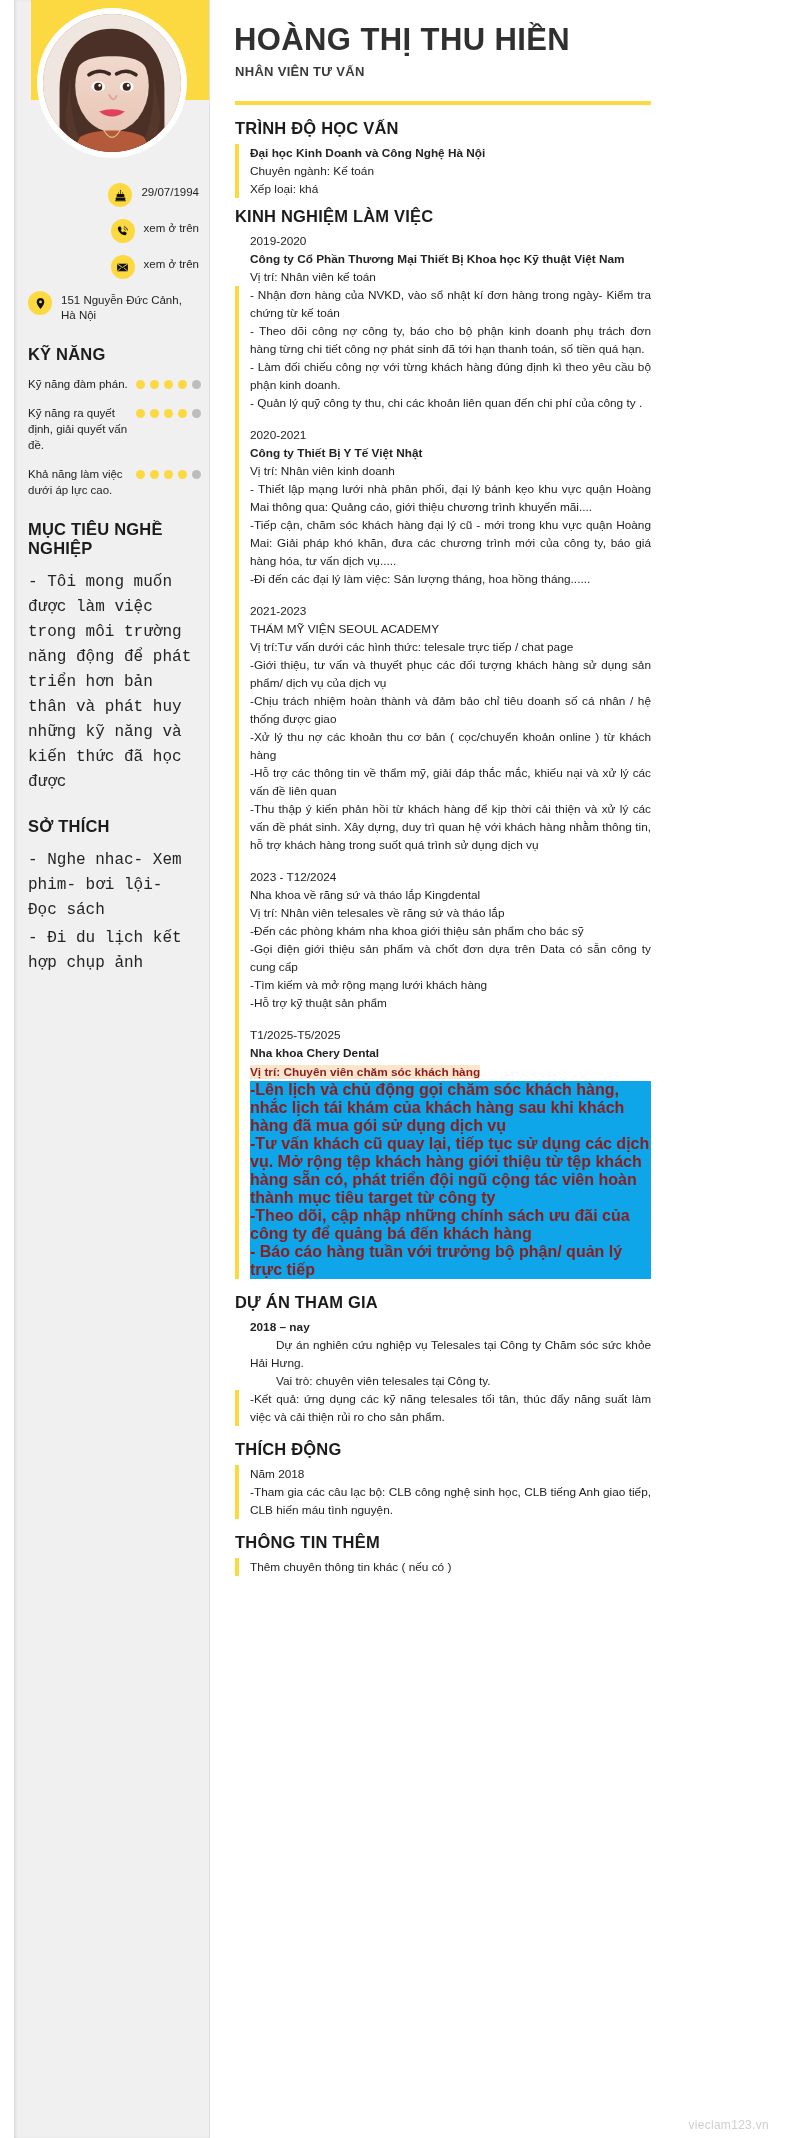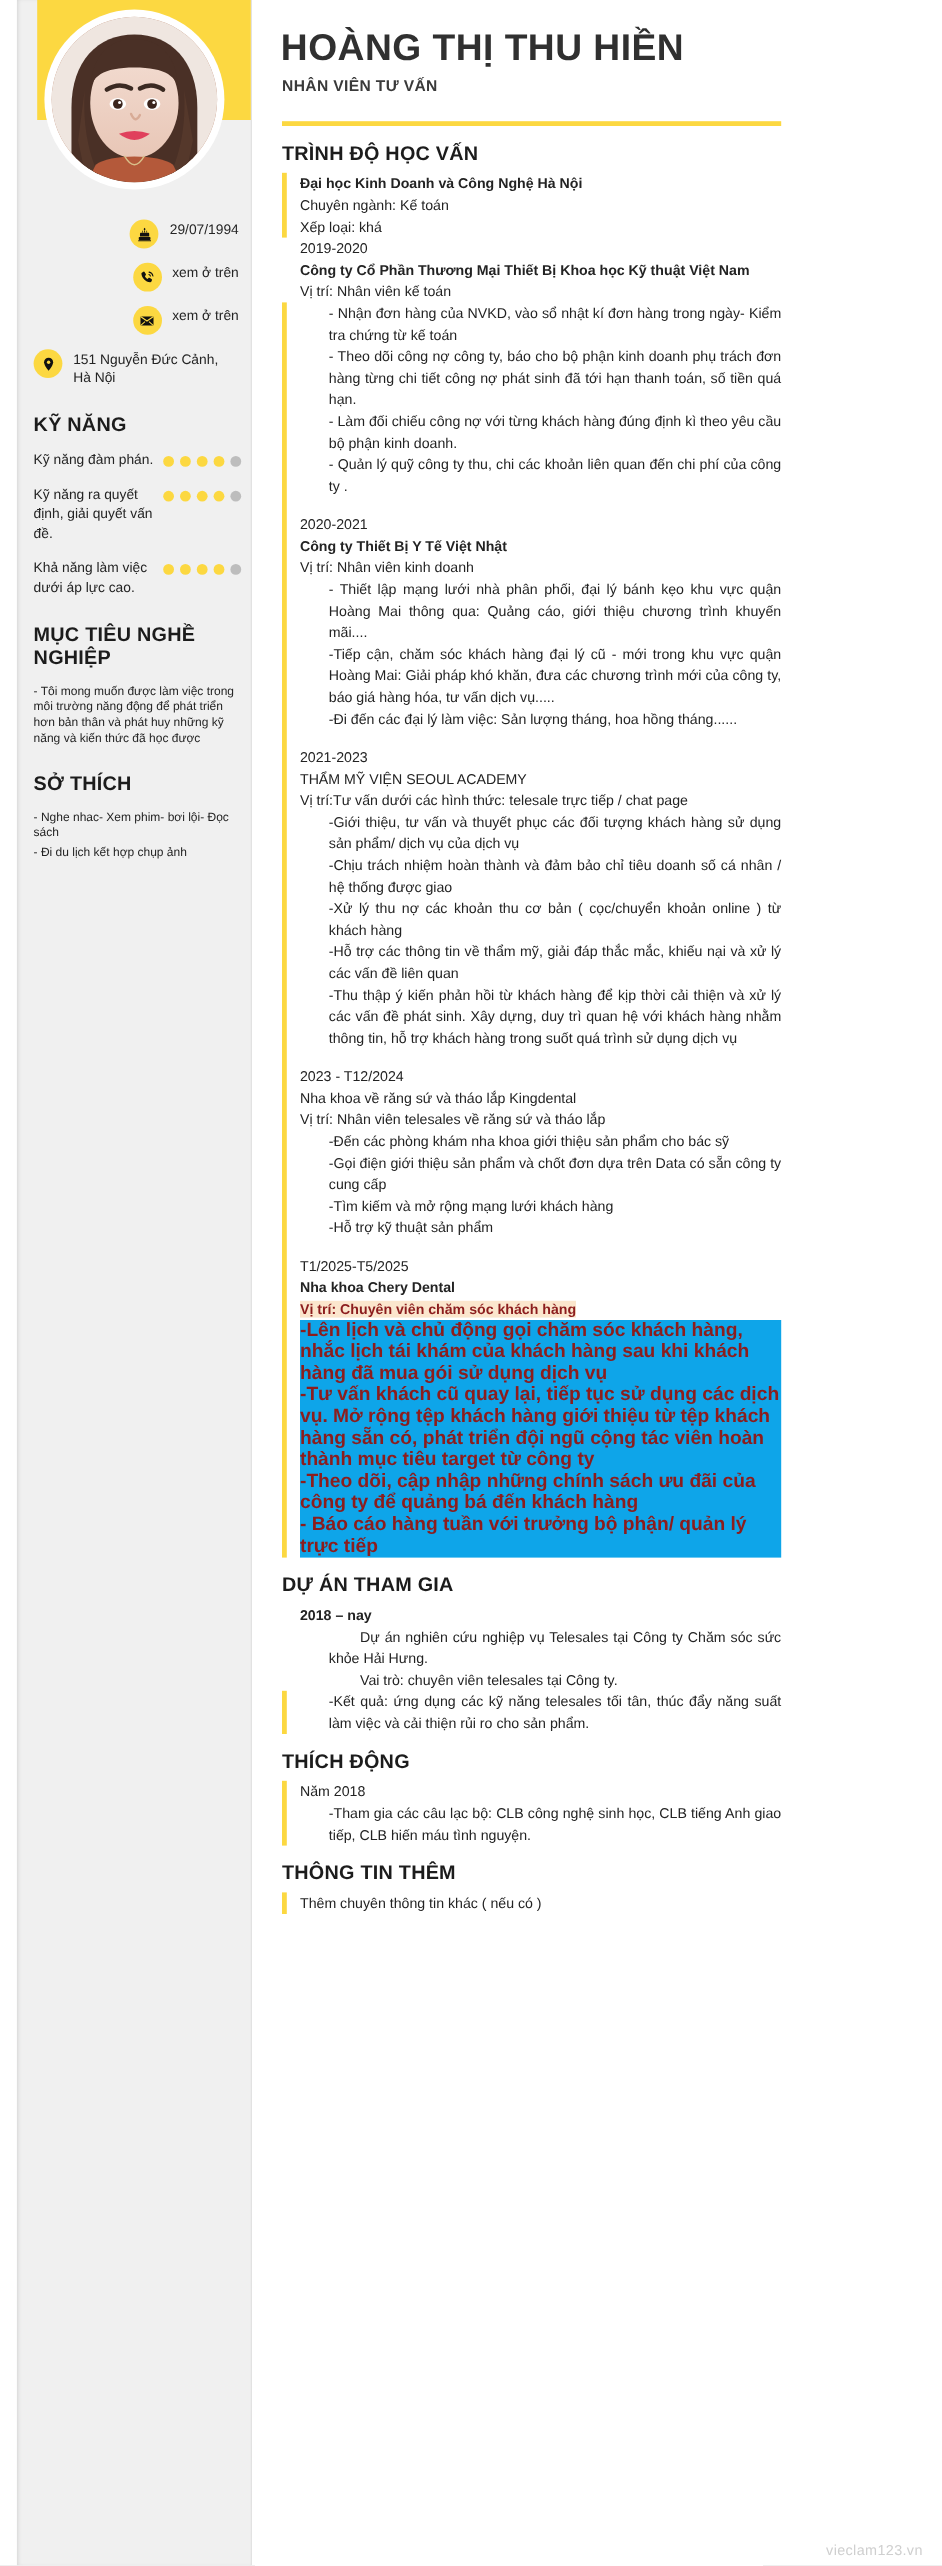--- a/index.html
+++ b/index.html
@@ -126,23 +126,24 @@
   }
   .dot {
     width: 9px; height: 9px;
     border-radius: 50%;
     background: #bdbdbd;
   }
   .dot.on { background: #fcd841; }
 
   .side-body {
     padding: 0 12px 0 14px;
-    font-size: 10px;
+    font-size: 16px;
     color: #242424;
-    line-height: 13px;
+    line-height: 25px;
+    font-family: Liberation Mono, monospace;
   }
   .side-body p { margin-bottom: 3px; }
 
   
   .main {
     position: absolute;
     left: 210px;
     top: 0;
     width: 459px;
     padding: 14px 18px 26px 10px;
@@ -184,21 +185,21 @@
   .bar {
     border-left: 4px solid #fcd841;
     padding-left: 11px;
     margin-left: 15px;
   }
 
   .nobar { padding-left: 15px; margin-left: 15px; }
 
   .t { font-size: 11.8px; color: #232323; line-height: 18px; }
   .t.b { font-weight: bold; }
-  .t.j { text-align: justify; margin-left: 24px; }
+  .t.j { text-align: justify; }
   .sp { height: 14px; }
 
   .hl-title {
     display: inline;
     background: #fbe6cd;
     color: #8c1d1d;
     font-weight: bold;
     font-size: 11.8px;
     line-height: 18px;
     box-decoration-break: clone;
@@ -372,20 +373,21 @@
     <div class="role">NHÂN VIÊN TƯ VẤN</div>
     <div class="rule"></div>
 
     <h2 class="sec-title">TRÌNH ĐỘ HỌC VẤN</h2>
     <div class="bar">
       <div class="t b">Đại học Kinh Doanh và Công Nghệ Hà Nội</div>
       <div class="t">Chuyên ngành: Kế toán</div>
       <div class="t">Xếp loại: khá</div>
     </div>
 
+    <h2 class="sec-title tight">KINH NGHIỆM LÀM VIỆC</h2>
 
     <div class="nobar">
       <div class="t">2019-2020</div>
       <div class="t b">Công ty Cổ Phần Thương Mại Thiết Bị Khoa học Kỹ thuật Việt Nam</div>
       <div class="t">Vị trí: Nhân viên kế toán</div>
     </div>
     <div class="bar">
       <div class="t j">- Nhận đơn hàng của NVKD, vào sổ nhật kí đơn hàng trong ngày- Kiểm tra chứng từ kế toán</div>
       <div class="t j">- Theo dõi công nợ công ty, báo cho bộ phận kinh doanh phụ trách đơn hàng từng chi tiết công nợ phát sinh đã tới hạn thanh toán, số tiền quá hạn.</div>
       <div class="t j">- Làm đối chiếu công nợ với từng khách hàng đúng định kì theo yêu cầu bộ phận kinh doanh.</div>

